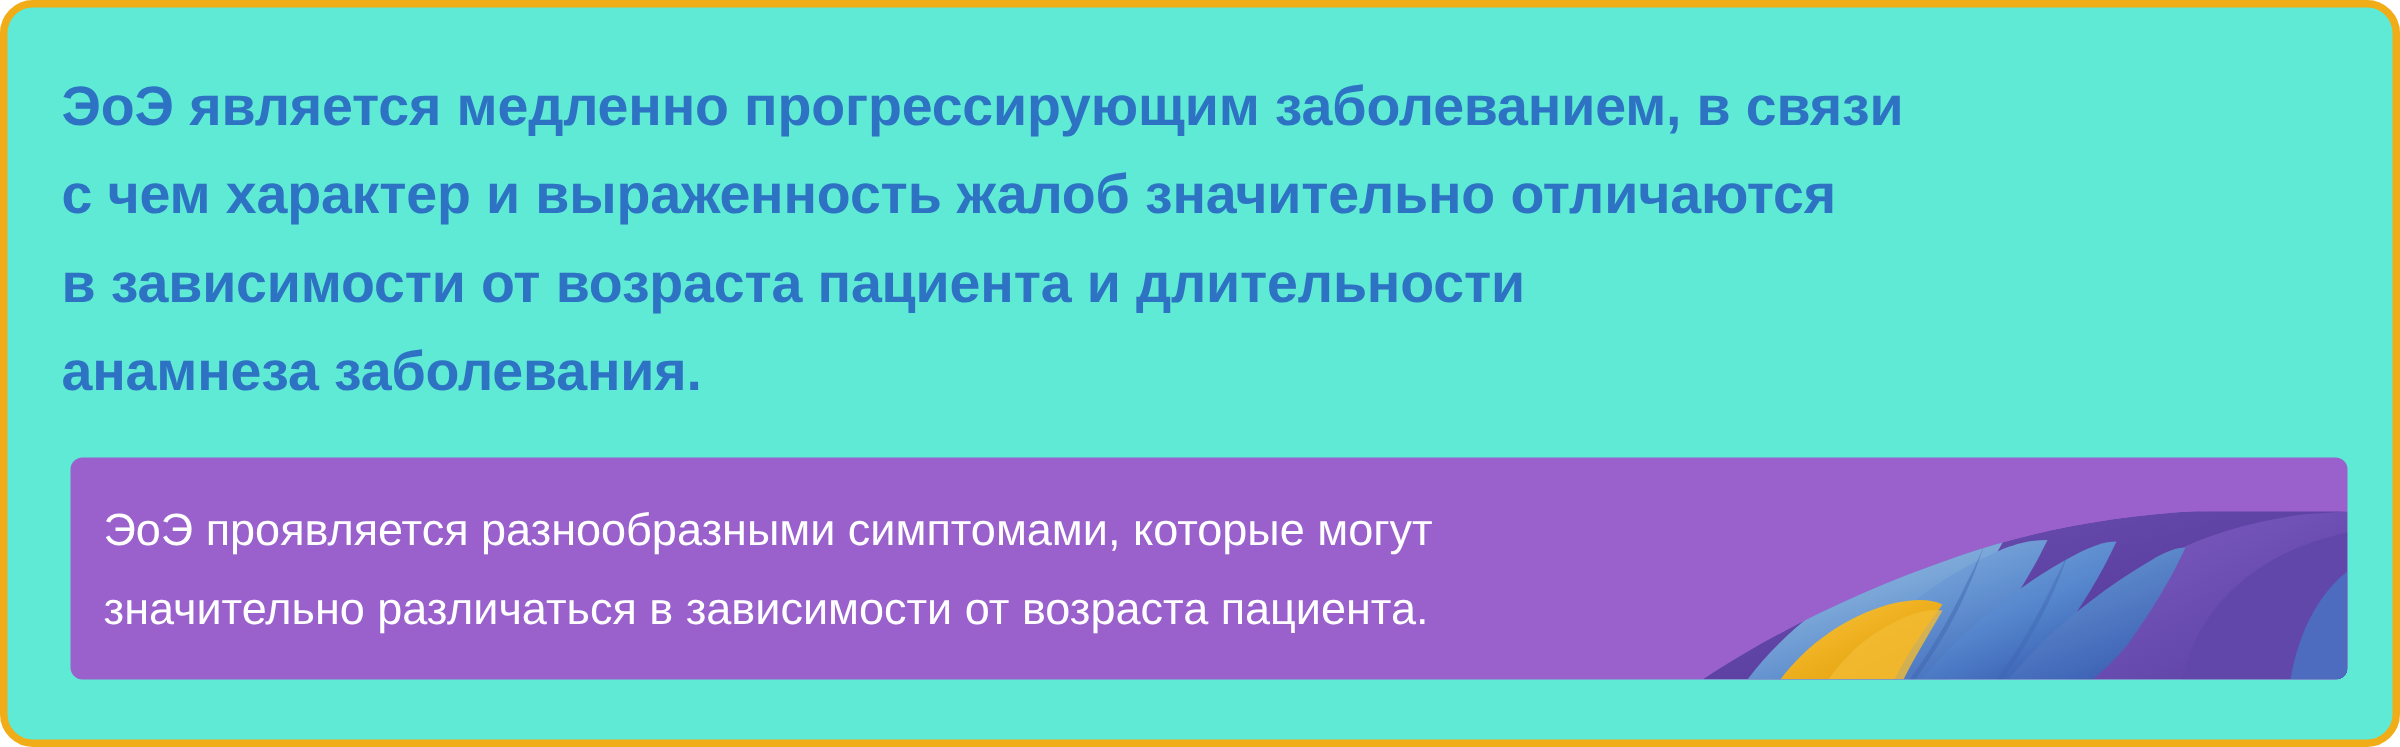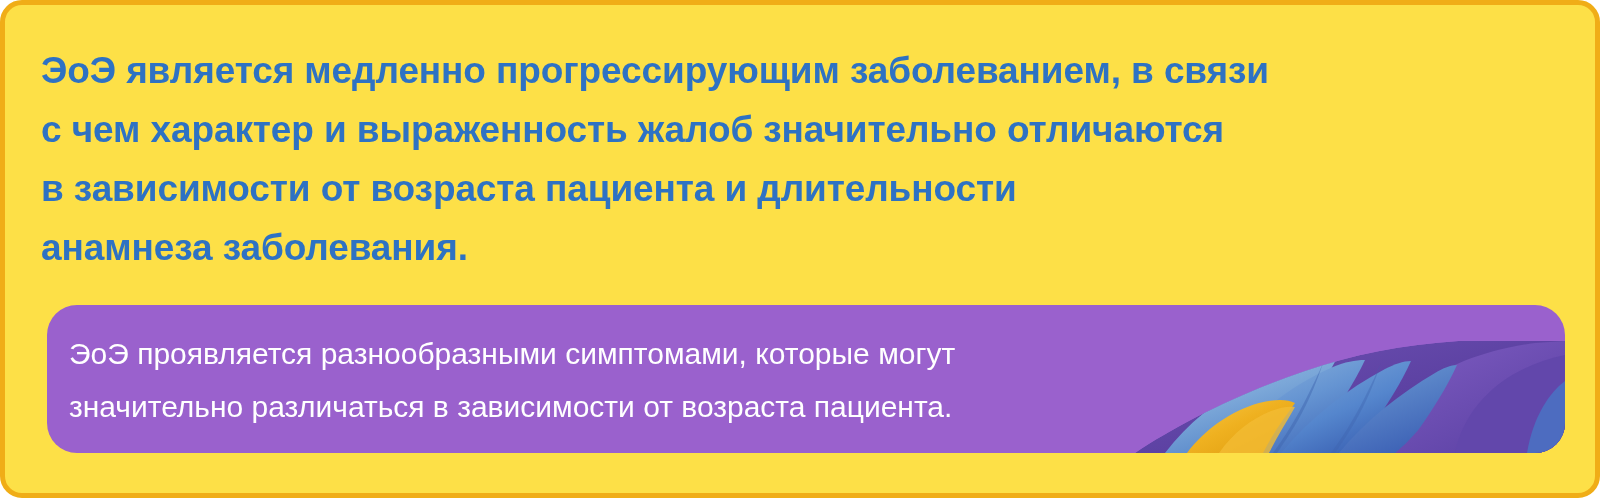--- a/index.html
+++ b/index.html
@@ -13,21 +13,21 @@
     overflow: hidden;
     font-family: "Liberation Sans", sans-serif;
   }
 
   
   .slide {
     position: relative;
     box-sizing: border-box;
     width: 1600px;
     height: 498px;
-    background: #fde047;
+    background: #5eead4;
     border: 5px solid #f0ad17;
     border-radius: 22px;
     overflow: hidden;
   }
 
   
   .heading {
     position: absolute;
     left: 36px;
     top: 36px;
@@ -41,21 +41,21 @@
   }
 
   
   .callout {
     position: absolute;
     left: 42px;
     top: 300px;
     width: 1518px;
     height: 148px;
     background: #9a61cd;
-    border-radius: 30px;
+    border-radius: 8px;
     overflow: hidden;
   }
   .callout-text {
     position: absolute;
     left: 22px;
     top: 22px;
     width: 1160px;
     color: #ffffff;
     font-size: 30px;
     font-weight: normal;

